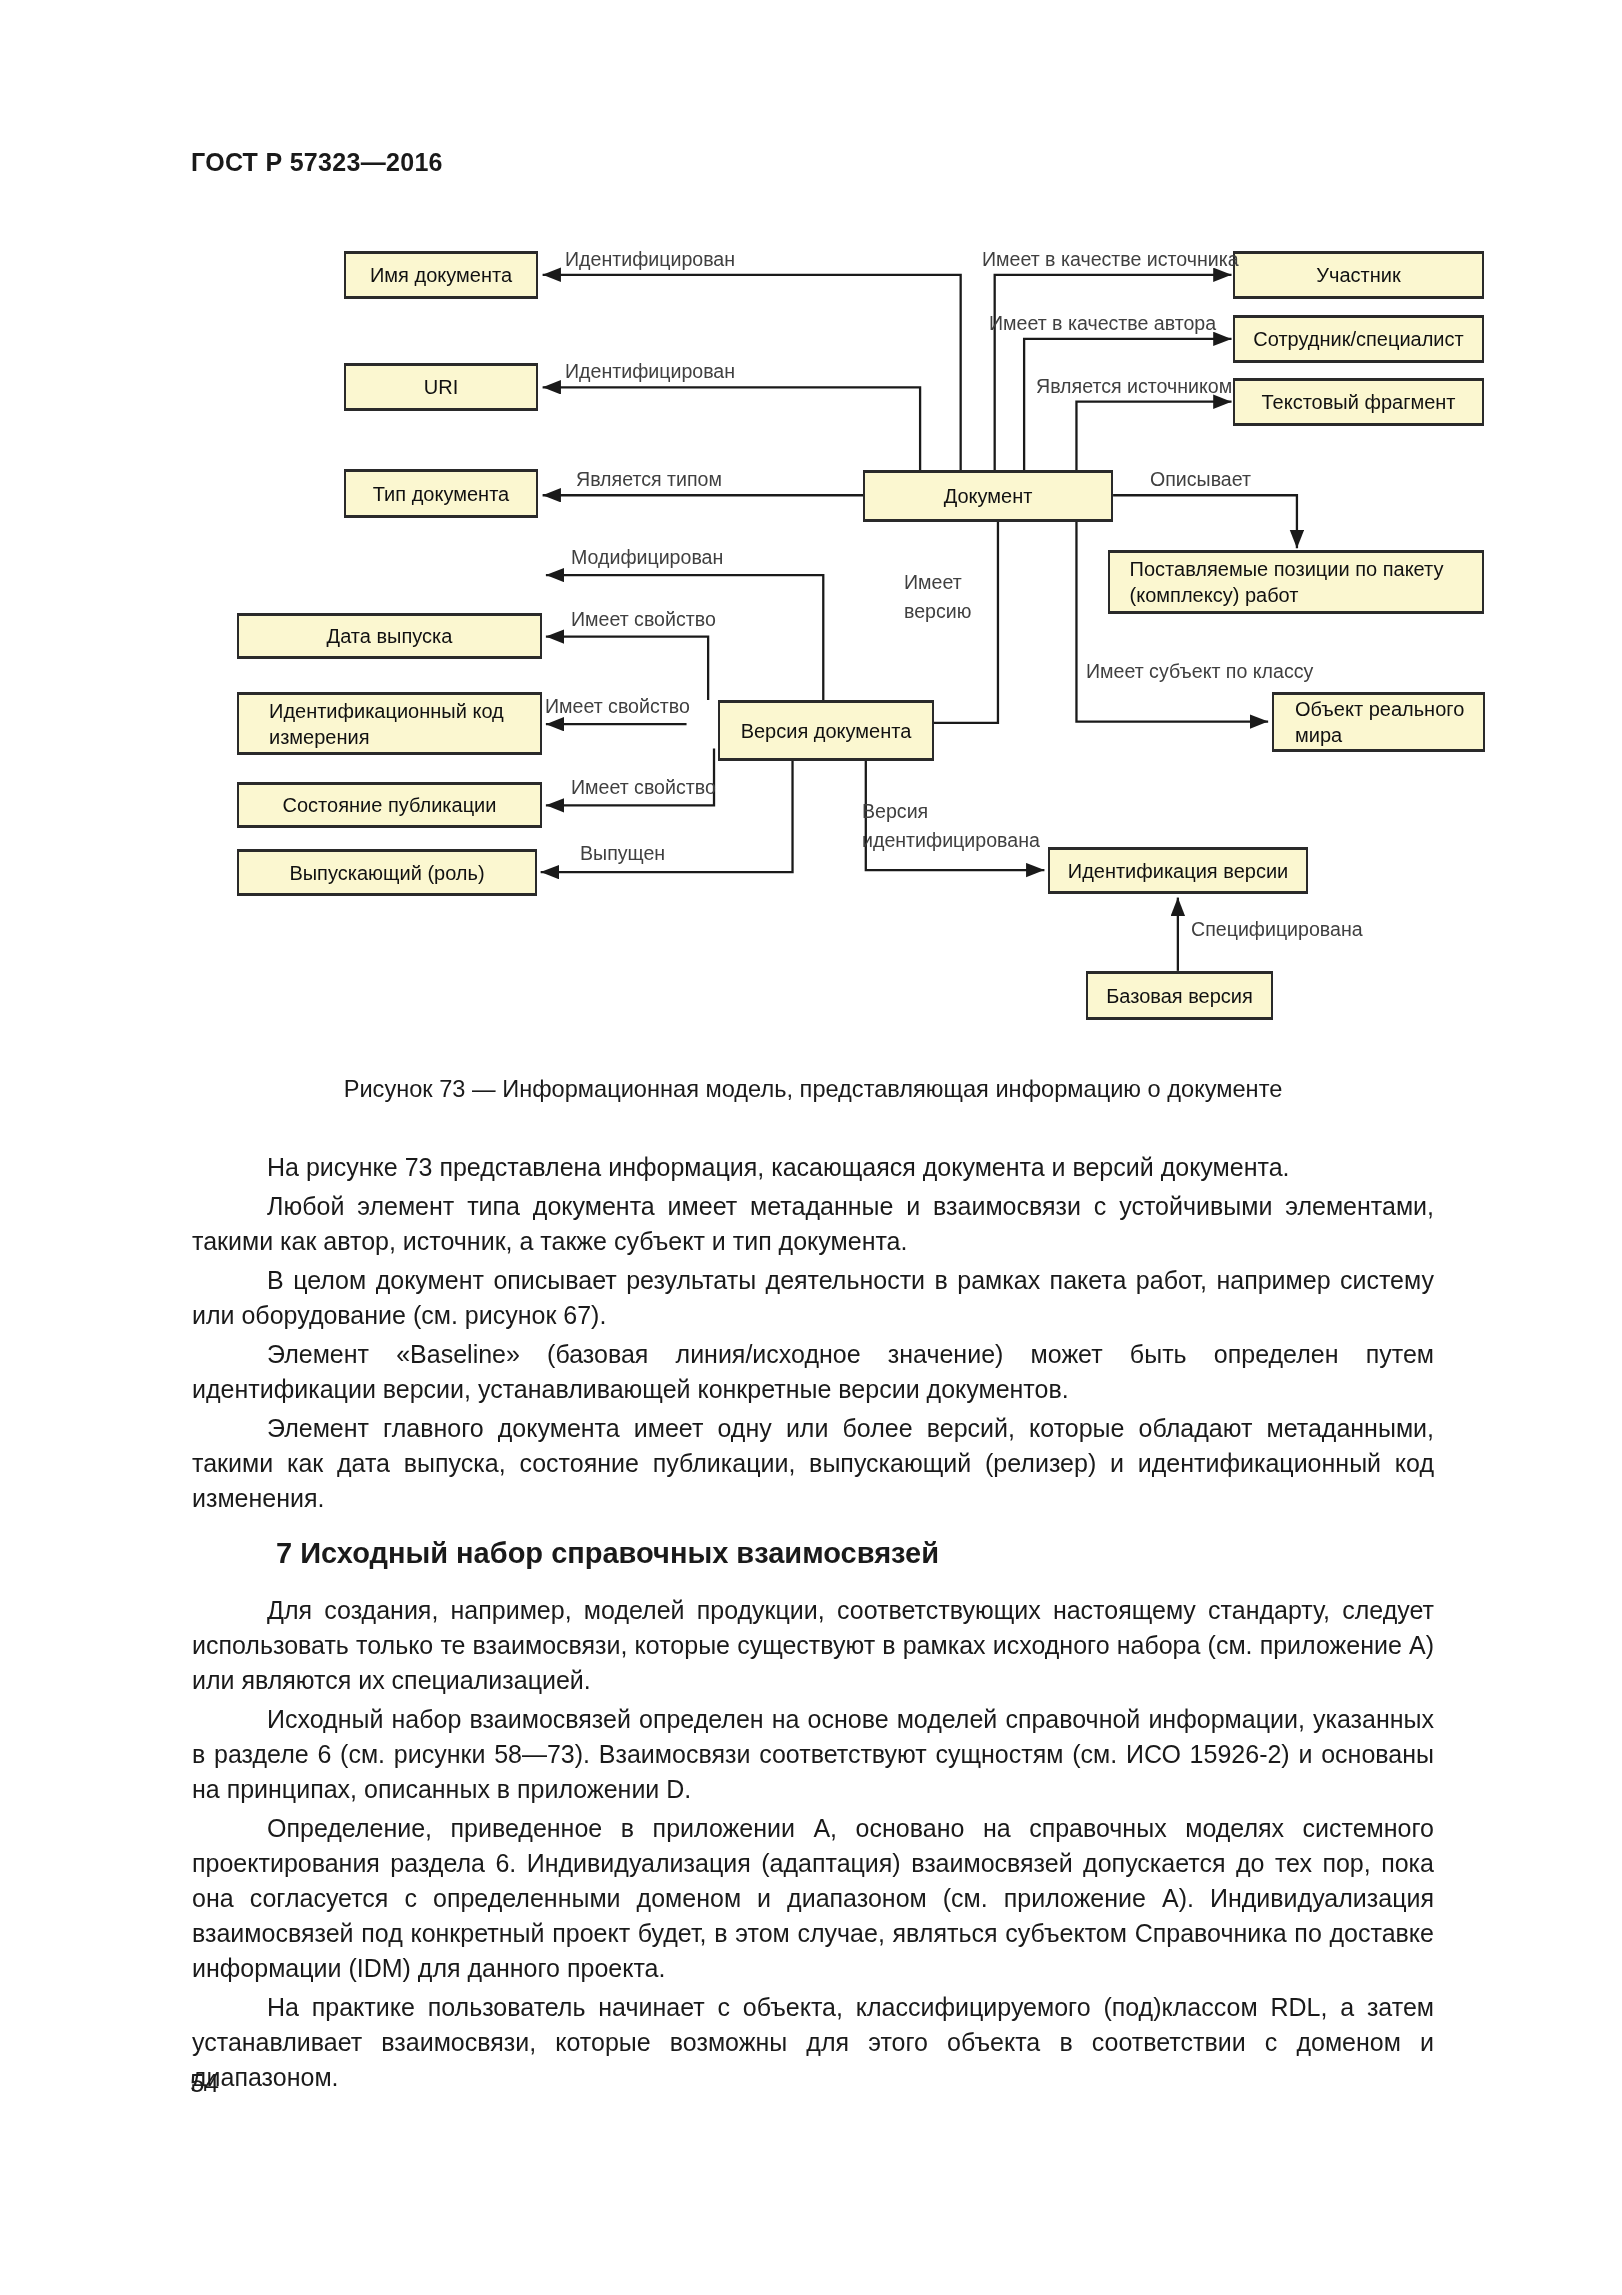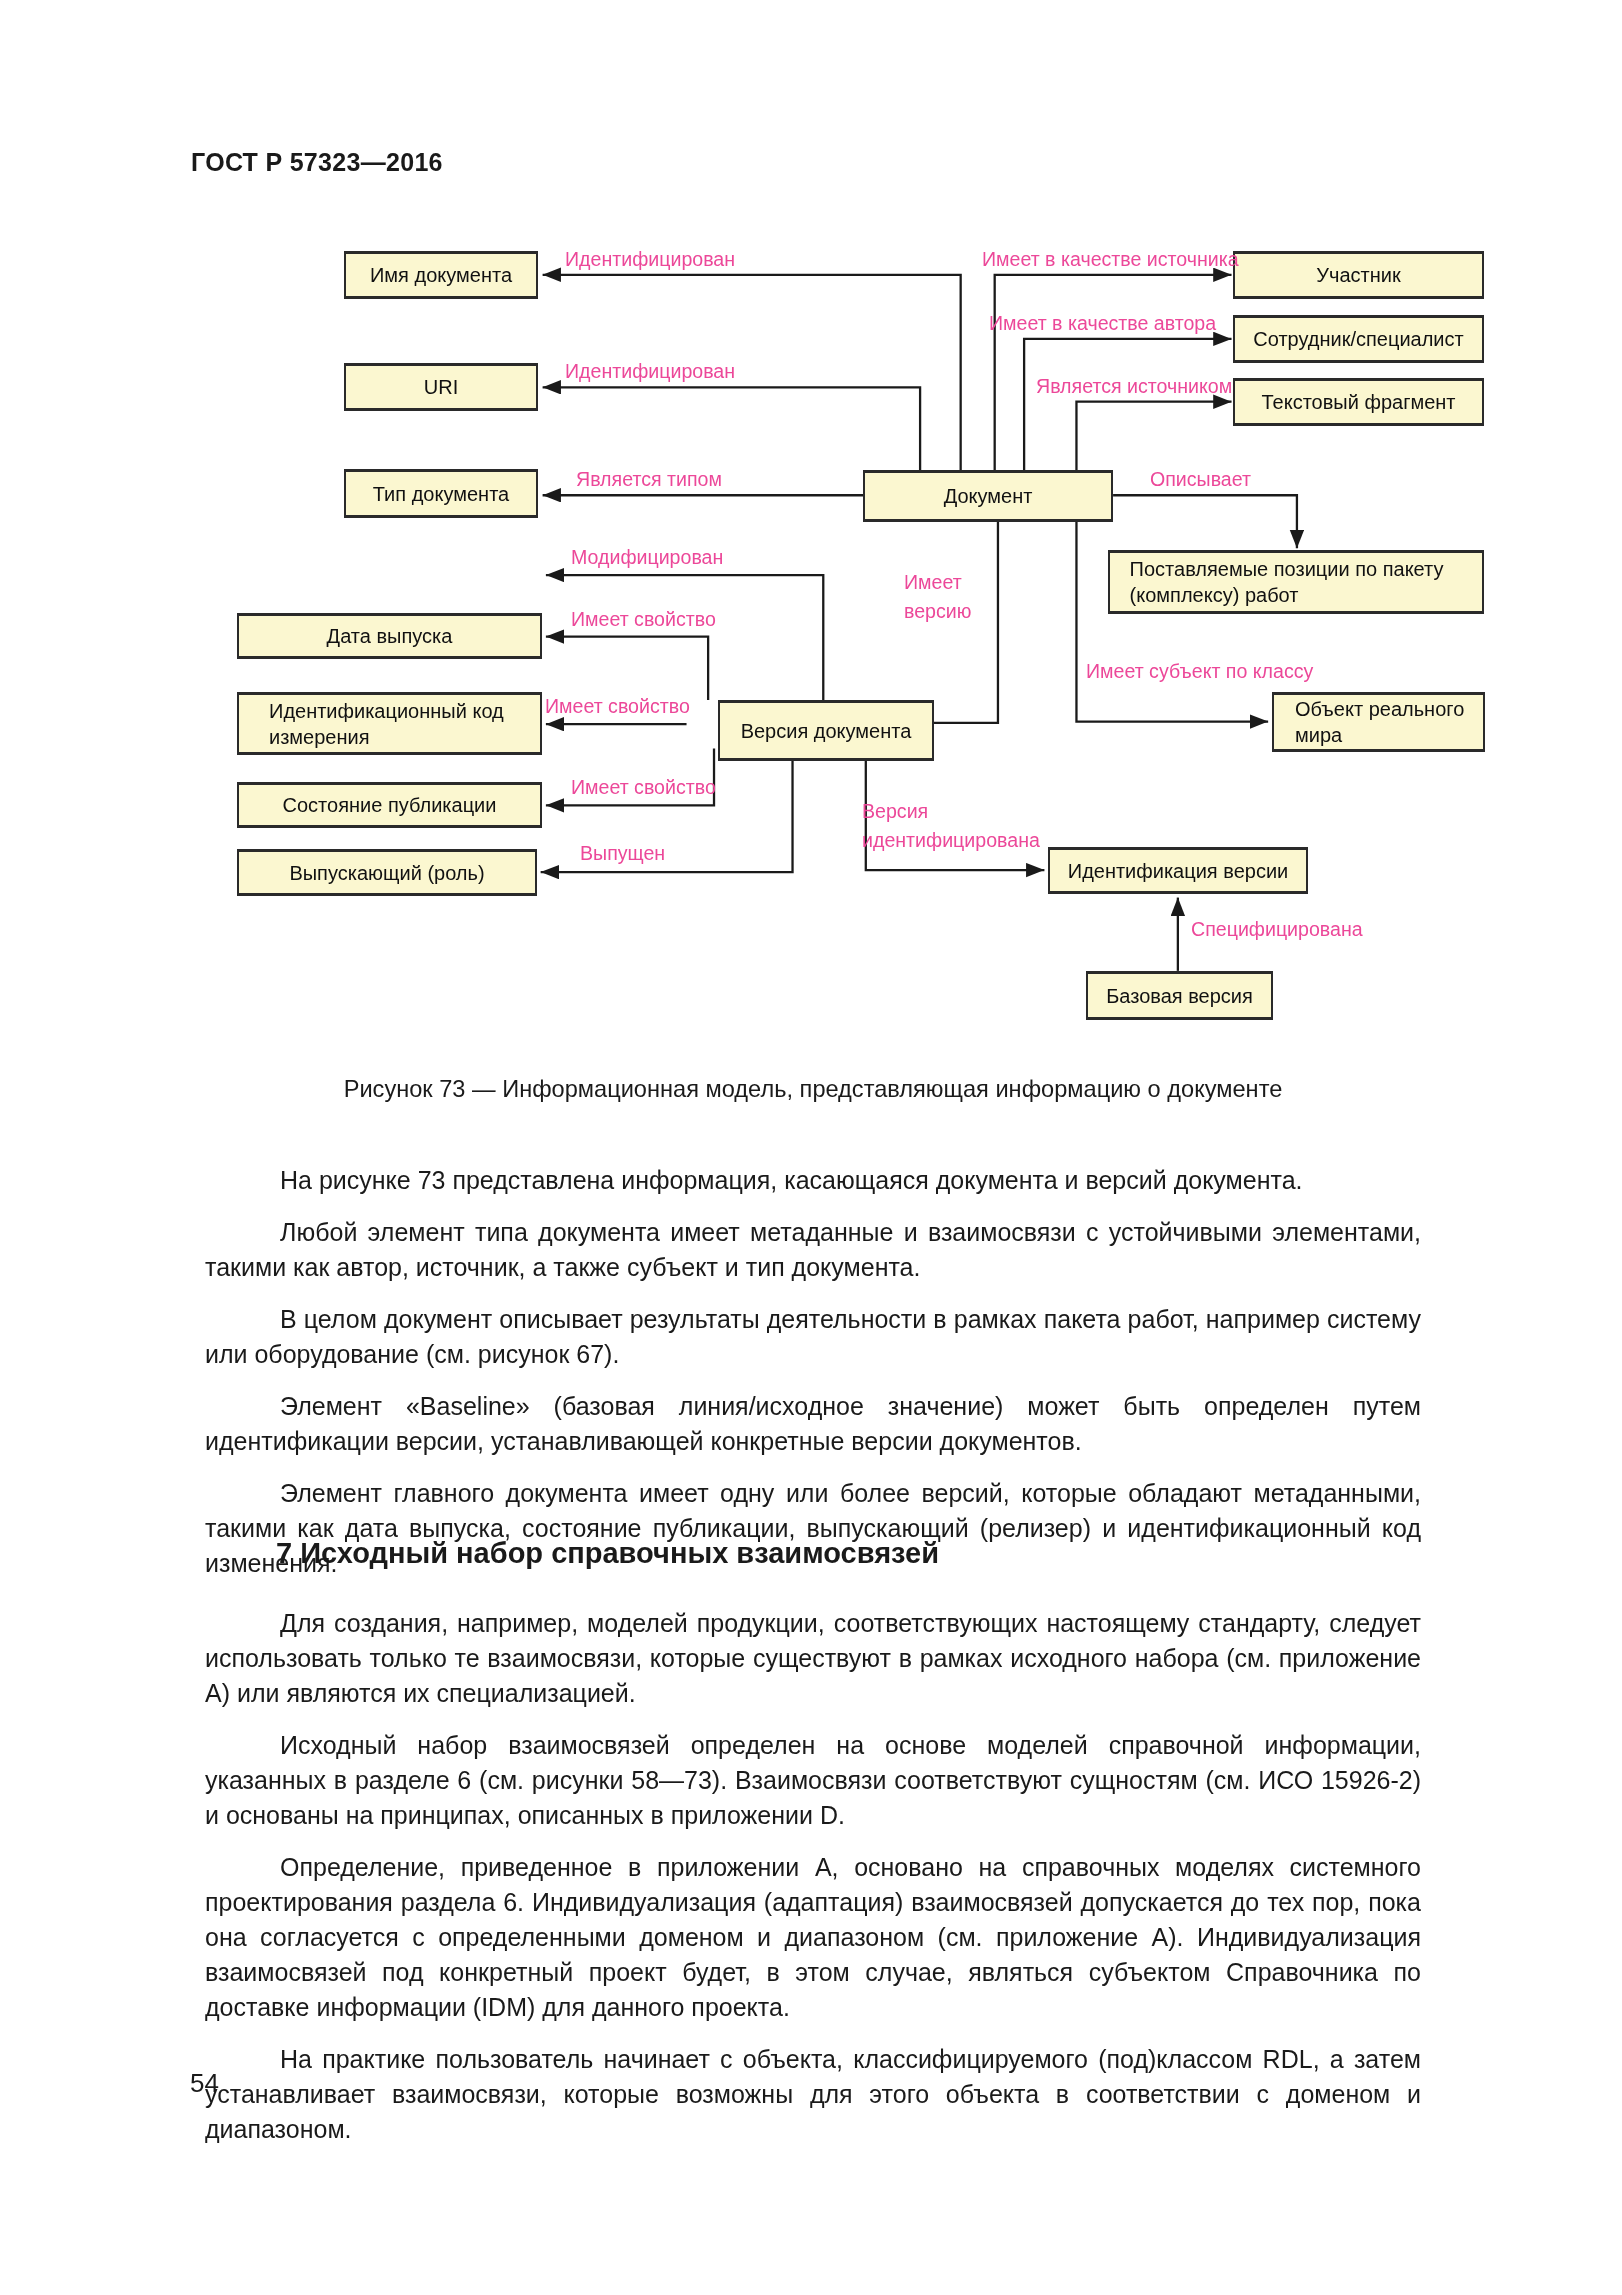--- a/index.html
+++ b/index.html
@@ -4,24 +4,24 @@
 <style>
   html,body{margin:0;padding:0;background:#ffffff;}
   body{font-family:"Liberation Sans", sans-serif;color:#1a1a1a;}
   .page{position:relative;width:1623px;height:2295px;background:#ffffff;overflow:hidden;}
   .hdr{position:absolute;left:191px;top:148px;font-size:25px;font-weight:bold;letter-spacing:0.3px;}
   .diagram-svg{position:absolute;left:0;top:0;width:1623px;height:2295px;pointer-events:none;}
   .dbox{position:absolute;box-sizing:border-box;background:#FBF7D0;border:2px solid #2a2a2a;
         border-top-width:3.9px;border-bottom-width:3.9px;display:flex;align-items:center;
         justify-content:center;text-align:center;font-size:20px;line-height:26px;color:#111;}
   .dbox.leftal{justify-content:flex-start;text-align:left;}
-  .elabel{position:absolute;font-size:19.6px;white-space:nowrap;color:#ec4899;line-height:29px;}
+  .elabel{position:absolute;font-size:19.6px;white-space:nowrap;color:#404040;line-height:29px;}
   .caption{position:absolute;left:188px;width:1250px;top:1076px;text-align:center;font-size:23.6px;}
   .bodyblock{position:absolute;left:188px;width:1250px;font-size:25px;line-height:35px;text-align:justify;}
-  .bodyblock p{margin:17px;text-indent:75px;}
+  .bodyblock p{margin:4px;text-indent:75px;}
   .h7{position:absolute;left:264px;top:1525px;font-size:29px;font-weight:bold;margin:12px;}
   .pagenum{position:absolute;left:190px;top:2068px;font-size:26px;}
 </style>
 </head>
 <body>
 
 <div class="page">
 
   <div class="hdr">ГОСТ Р 57323—2016</div>
 

